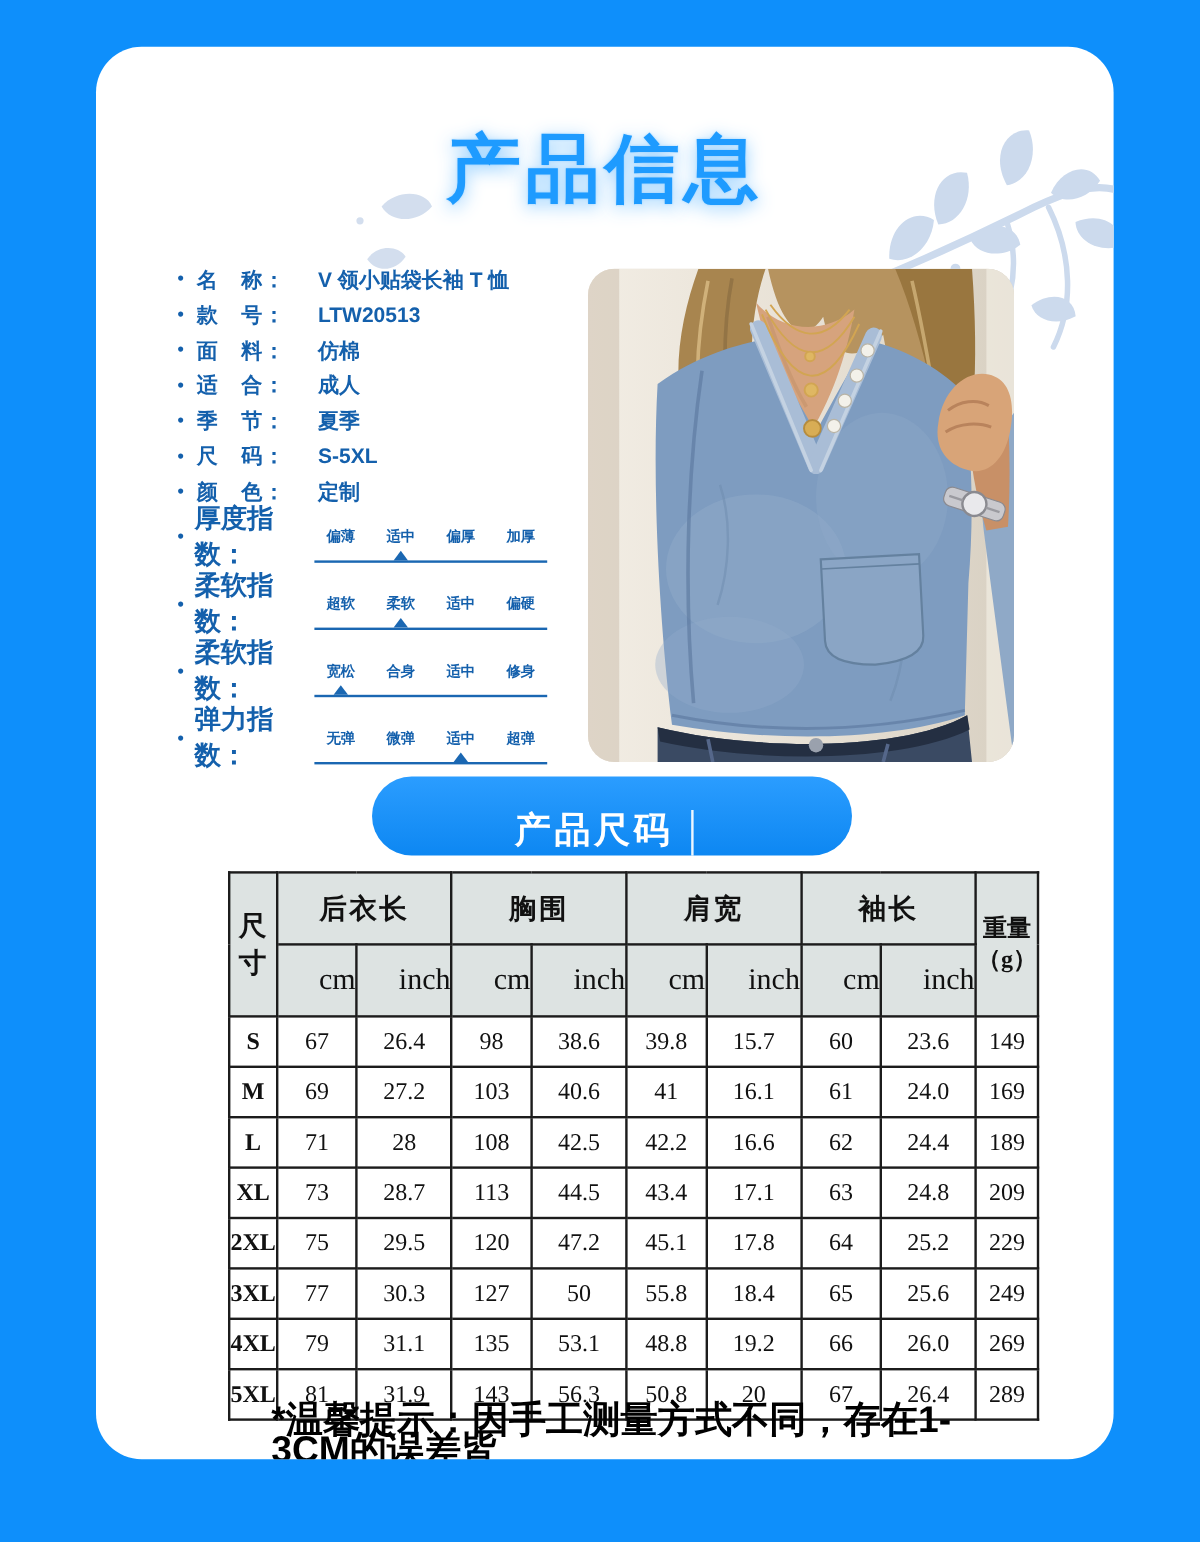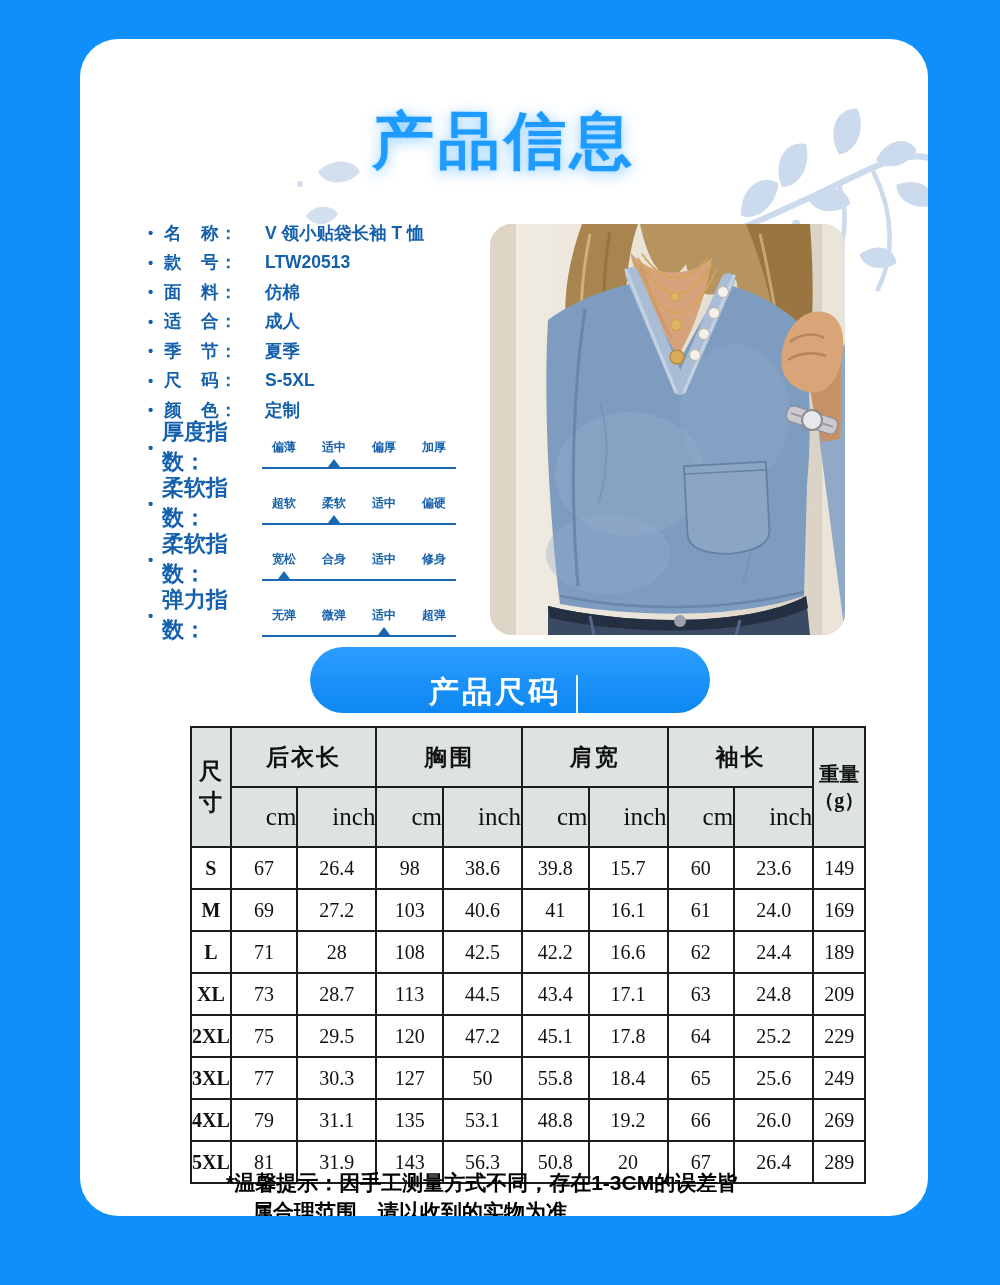--- a/index.html
+++ b/index.html
@@ -60,21 +60,21 @@
   }
   .size-table th,.size-table td{border:2px solid #1c1c1c;padding:0;}
   .size-table thead th{background:#DDE3E2;font-weight:bold;}
   .size-table .h-group{height:58px;font-size:23px;letter-spacing:2px;}
   .size-table .h-corner{font-size:23px;letter-spacing:1px;}
   .size-table .h-unit{height:58px;font-size:25px;font-weight:normal;padding-left:34px;}
   .size-table .h-weight{font-size:20px;line-height:26px;}
   .size-table tbody td{height:40px;font-size:20px;background:#fff;}
   .size-table tbody td.sz{font-weight:bold;}
   
-  .note{position:absolute;left:110px;top:1131px;width:660px;color:#000;font-size:21px;font-weight:bold;line-height:25px;}
+  .note{position:absolute;left:110px;top:1131px;width:660px;color:#000;font-size:31px;font-weight:bold;line-height:25px;}
   .note .l1{padding-left:36px;}
   .note .l2{padding-left:62px;margin-top:4px;}
 </style>
 </head>
 <body>
 
 <div class="card">
 
   <svg class="leaves-right" viewBox="0 0 240 210">
     <g fill="none" stroke="#CCDAED" stroke-linecap="round">

